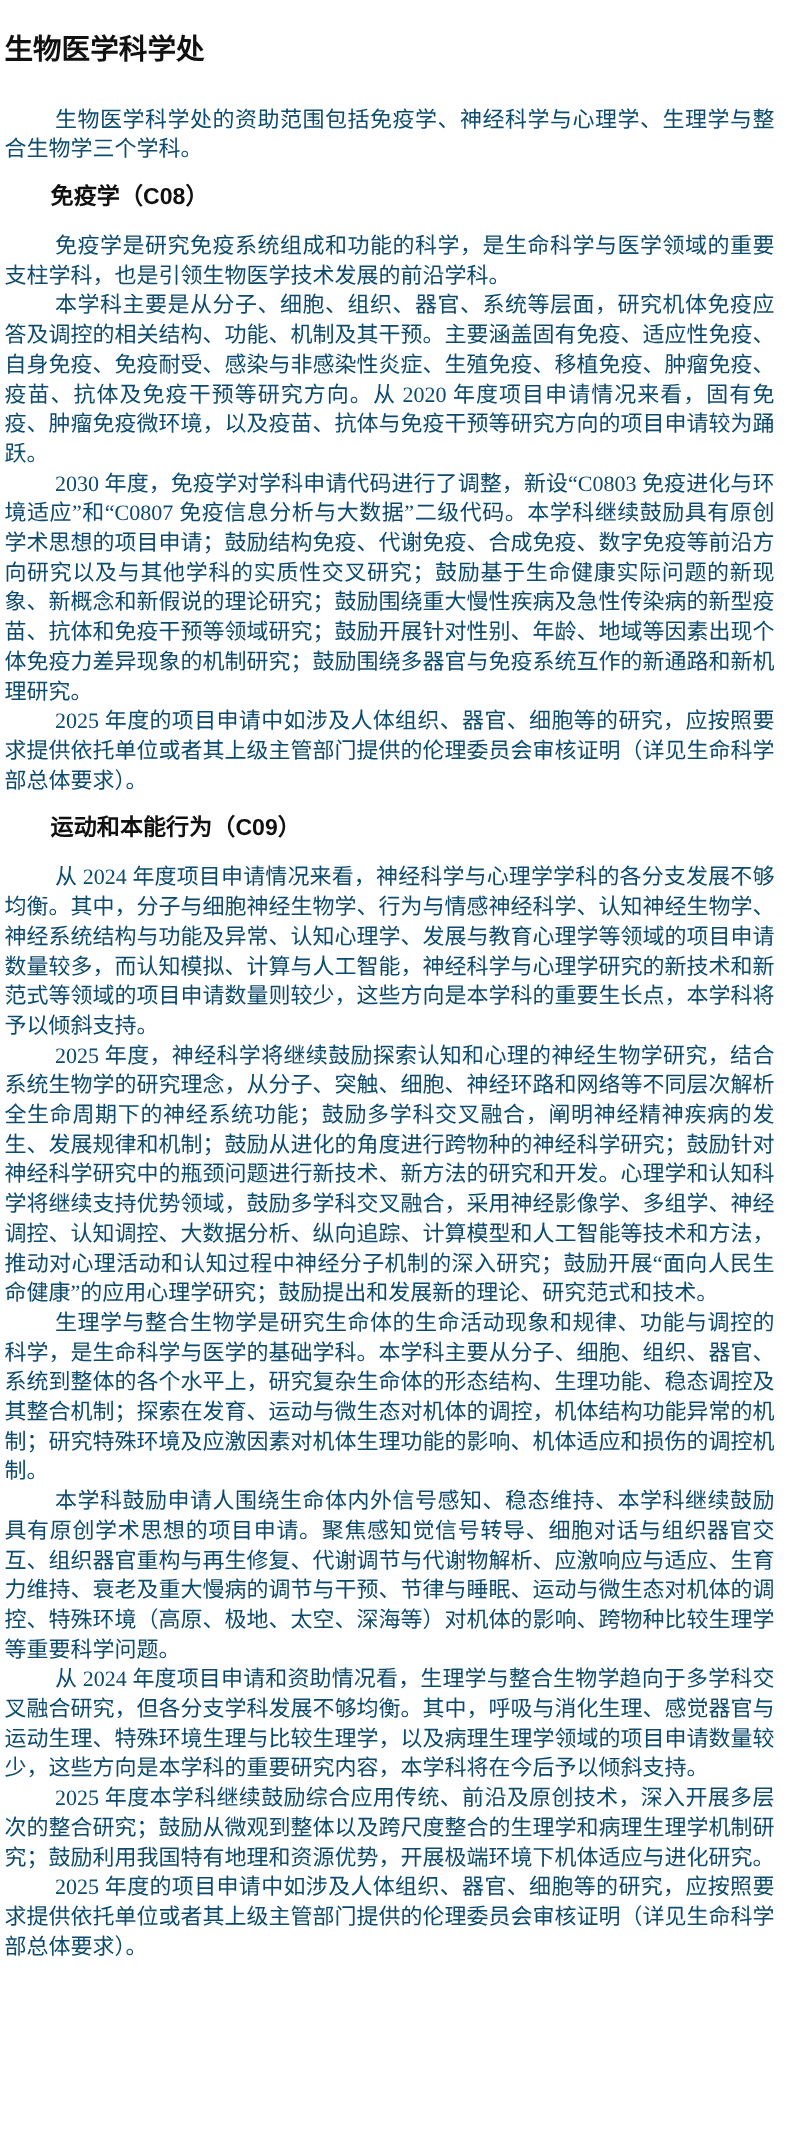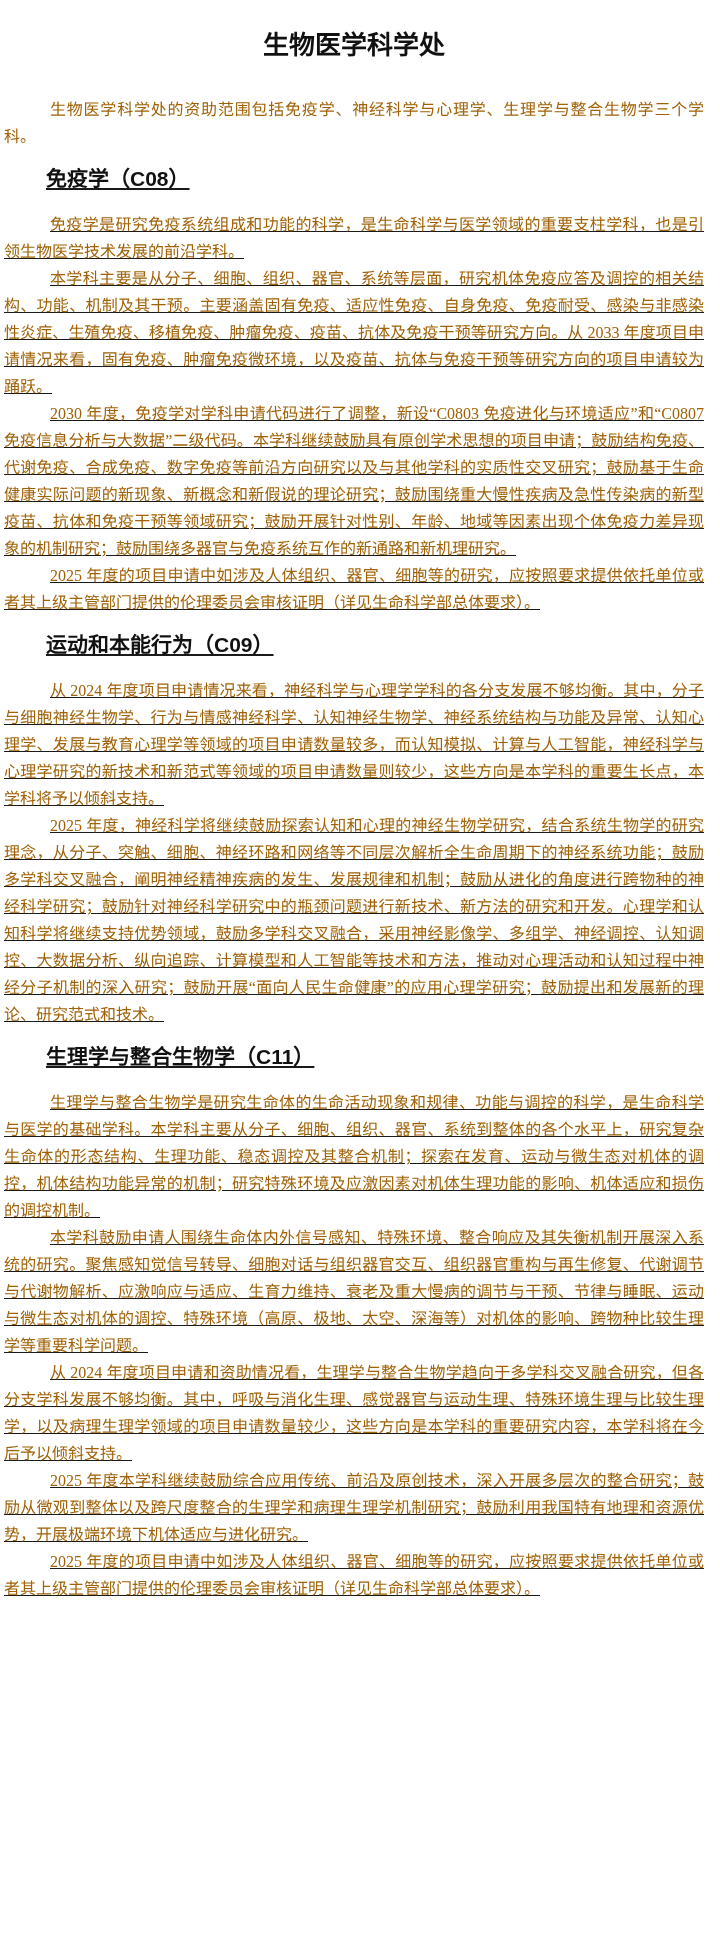--- a/index.html
+++ b/index.html
@@ -16,69 +16,68 @@
   }
   .doc {
     margin: 0 16px 0 4px; 
     padding-top: 30px;
   }
   .page-title {
     font-family: "Liberation Sans", "DejaVu Sans", sans-serif;
     font-weight: 700;
     font-size: 26px;
     line-height: 30px;
-    text-align: center;
+    text-align: left;
     margin: 0 0 36px 0;
     color: #111111;
   }
   .section-heading {
     font-family: "Liberation Sans", "DejaVu Sans", sans-serif;
     font-weight: 700;
     font-size: 21px;
     line-height: 27px;
     margin: 15px 0 19px 42px;
     color: #111111;
   }
   .para {
-    font-size: 16px;
+    font-size: 20px;
     line-height: 27px;
     text-align: justify;
     text-justify: inter-character;
     text-indent: 46px;
     margin: 0;
-    color: #a16207;
+    color: #0c4a6e;
   }
-  section { margin: 0; text-decoration: underline; }
+  section { margin: 0; }
 </style>
 </head>
 <body>
 
 <div class="doc">
 
   <h1 class="page-title">生物医学科学处</h1>
 
   <p class="para">生物医学科学处的资助范围包括免疫学、神经科学与心理学、生理学与整合生物学三个学科。</p>
 
   <section>
     <h2 class="section-heading">免疫学（C08）</h2>
     <p class="para">免疫学是研究免疫系统组成和功能的科学，是生命科学与医学领域的重要支柱学科，也是引领生物医学技术发展的前沿学科。</p>
-    <p class="para">本学科主要是从分子、细胞、组织、器官、系统等层面，研究机体免疫应答及调控的相关结构、功能、机制及其干预。主要涵盖固有免疫、适应性免疫、自身免疫、免疫耐受、感染与非感染性炎症、生殖免疫、移植免疫、肿瘤免疫、疫苗、抗体及免疫干预等研究方向。从 2033 年度项目申请情况来看，固有免疫、肿瘤免疫微环境，以及疫苗、抗体与免疫干预等研究方向的项目申请较为踊跃。</p>
+    <p class="para">本学科主要是从分子、细胞、组织、器官、系统等层面，研究机体免疫应答及调控的相关结构、功能、机制及其干预。主要涵盖固有免疫、适应性免疫、自身免疫、免疫耐受、感染与非感染性炎症、生殖免疫、移植免疫、肿瘤免疫、疫苗、抗体及免疫干预等研究方向。从 2020 年度项目申请情况来看，固有免疫、肿瘤免疫微环境，以及疫苗、抗体与免疫干预等研究方向的项目申请较为踊跃。</p>
     <p class="para">2030 年度，免疫学对学科申请代码进行了调整，新设“C0803 免疫进化与环境适应”和“C0807 免疫信息分析与大数据”二级代码。本学科继续鼓励具有原创学术思想的项目申请；鼓励结构免疫、代谢免疫、合成免疫、数字免疫等前沿方向研究以及与其他学科的实质性交叉研究；鼓励基于生命健康实际问题的新现象、新概念和新假说的理论研究；鼓励围绕重大慢性疾病及急性传染病的新型疫苗、抗体和免疫干预等领域研究；鼓励开展针对性别、年龄、地域等因素出现个体免疫力差异现象的机制研究；鼓励围绕多器官与免疫系统互作的新通路和新机理研究。</p>
     <p class="para">2025 年度的项目申请中如涉及人体组织、器官、细胞等的研究，应按照要求提供依托单位或者其上级主管部门提供的伦理委员会审核证明（详见生命科学部总体要求）。</p>
   </section>
 
   <section>
     <h2 class="section-heading">运动和本能行为（C09）</h2>
     <p class="para">从 2024 年度项目申请情况来看，神经科学与心理学学科的各分支发展不够均衡。其中，分子与细胞神经生物学、行为与情感神经科学、认知神经生物学、神经系统结构与功能及异常、认知心理学、发展与教育心理学等领域的项目申请数量较多，而认知模拟、计算与人工智能，神经科学与心理学研究的新技术和新范式等领域的项目申请数量则较少，这些方向是本学科的重要生长点，本学科将予以倾斜支持。</p>
     <p class="para">2025 年度，神经科学将继续鼓励探索认知和心理的神经生物学研究，结合系统生物学的研究理念，从分子、突触、细胞、神经环路和网络等不同层次解析全生命周期下的神经系统功能；鼓励多学科交叉融合，阐明神经精神疾病的发生、发展规律和机制；鼓励从进化的角度进行跨物种的神经科学研究；鼓励针对神经科学研究中的瓶颈问题进行新技术、新方法的研究和开发。心理学和认知科学将继续支持优势领域，鼓励多学科交叉融合，采用神经影像学、多组学、神经调控、认知调控、大数据分析、纵向追踪、计算模型和人工智能等技术和方法，推动对心理活动和认知过程中神经分子机制的深入研究；鼓励开展“面向人民生命健康”的应用心理学研究；鼓励提出和发展新的理论、研究范式和技术。</p>
   </section>
 
   <section>
-    <h2 class="section-heading">生理学与整合生物学（C11）</h2>
     <p class="para">生理学与整合生物学是研究生命体的生命活动现象和规律、功能与调控的科学，是生命科学与医学的基础学科。本学科主要从分子、细胞、组织、器官、系统到整体的各个水平上，研究复杂生命体的形态结构、生理功能、稳态调控及其整合机制；探索在发育、运动与微生态对机体的调控，机体结构功能异常的机制；研究特殊环境及应激因素对机体生理功能的影响、机体适应和损伤的调控机制。</p>
-    <p class="para">本学科鼓励申请人围绕生命体内外信号感知、特殊环境、整合响应及其失衡机制开展深入系统的研究。聚焦感知觉信号转导、细胞对话与组织器官交互、组织器官重构与再生修复、代谢调节与代谢物解析、应激响应与适应、生育力维持、衰老及重大慢病的调节与干预、节律与睡眠、运动与微生态对机体的调控、特殊环境（高原、极地、太空、深海等）对机体的影响、跨物种比较生理学等重要科学问题。</p>
+    <p class="para">本学科鼓励申请人围绕生命体内外信号感知、稳态维持、本学科继续鼓励具有原创学术思想的项目申请。聚焦感知觉信号转导、细胞对话与组织器官交互、组织器官重构与再生修复、代谢调节与代谢物解析、应激响应与适应、生育力维持、衰老及重大慢病的调节与干预、节律与睡眠、运动与微生态对机体的调控、特殊环境（高原、极地、太空、深海等）对机体的影响、跨物种比较生理学等重要科学问题。</p>
     <p class="para">从 2024 年度项目申请和资助情况看，生理学与整合生物学趋向于多学科交叉融合研究，但各分支学科发展不够均衡。其中，呼吸与消化生理、感觉器官与运动生理、特殊环境生理与比较生理学，以及病理生理学领域的项目申请数量较少，这些方向是本学科的重要研究内容，本学科将在今后予以倾斜支持。</p>
     <p class="para">2025 年度本学科继续鼓励综合应用传统、前沿及原创技术，深入开展多层次的整合研究；鼓励从微观到整体以及跨尺度整合的生理学和病理生理学机制研究；鼓励利用我国特有地理和资源优势，开展极端环境下机体适应与进化研究。</p>
     <p class="para">2025 年度的项目申请中如涉及人体组织、器官、细胞等的研究，应按照要求提供依托单位或者其上级主管部门提供的伦理委员会审核证明（详见生命科学部总体要求）。</p>
 
   </section>
 
 </div>
 
 </body></html>

